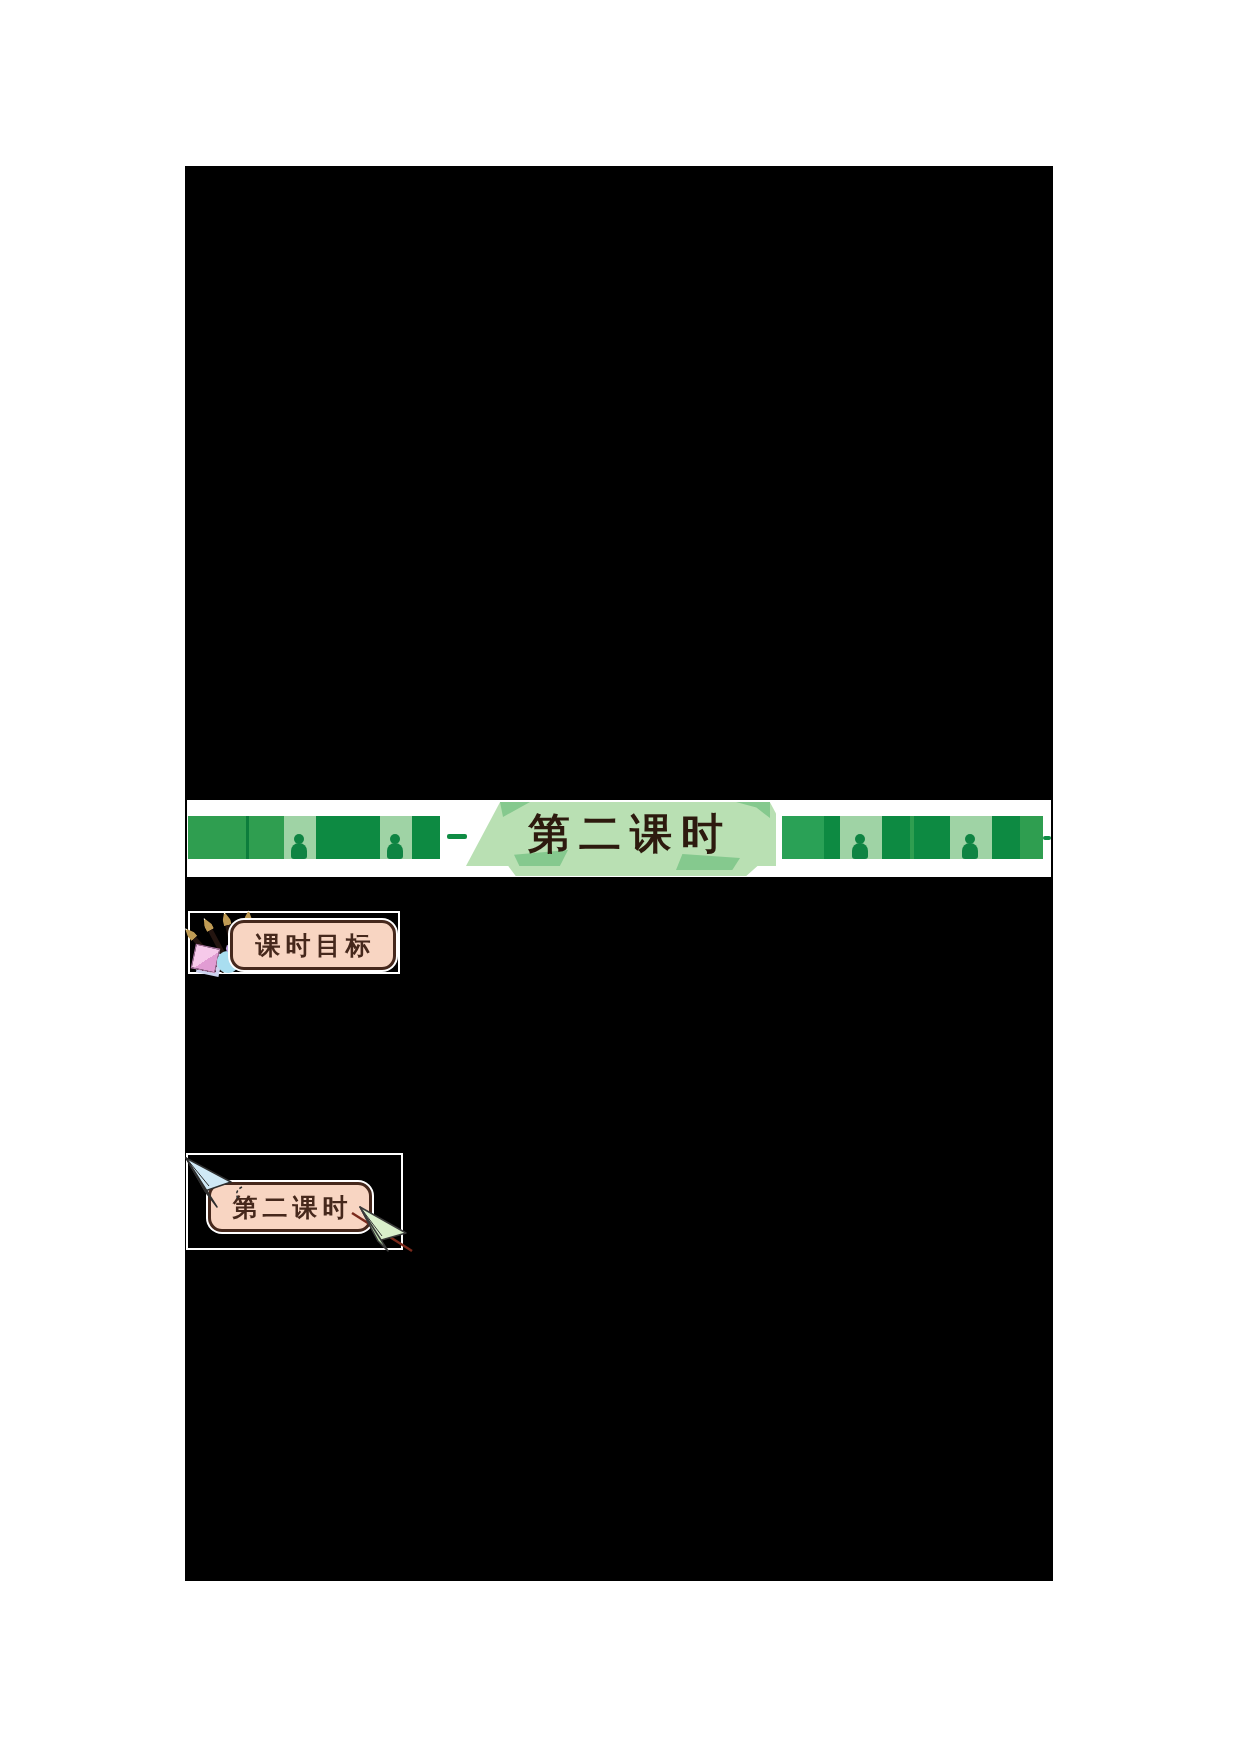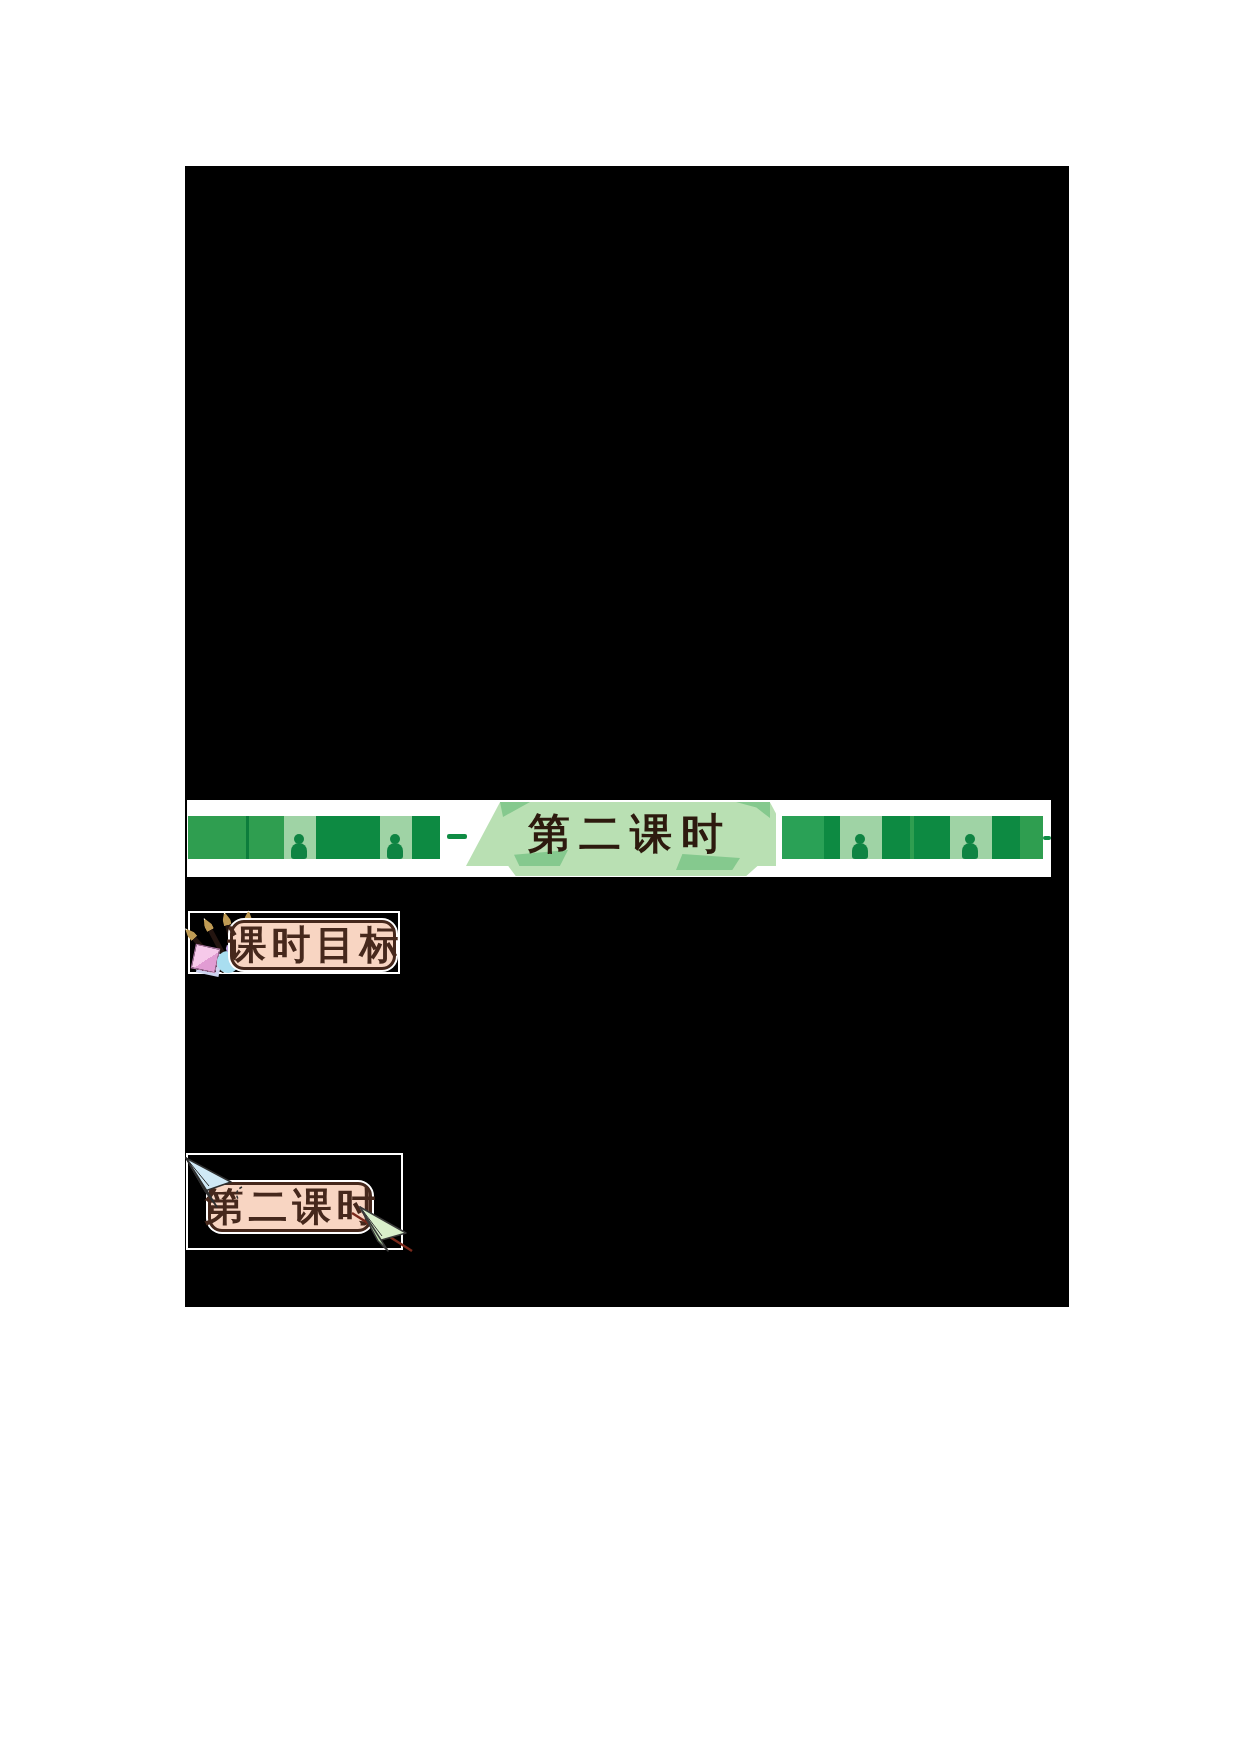--- a/index.html
+++ b/index.html
@@ -1,18 +1,18 @@
 <!DOCTYPE html>
 <html><head>
 <meta charset="utf-8">
 <style>
   html,body{margin:0;padding:0;}
   body{width:1240px;height:1754px;background:#ffffff;font-family:"DejaVu Sans",sans-serif;}
   .page{position:relative;width:1240px;height:1754px;background:#ffffff;overflow:hidden;}
-  .redacted{position:absolute;left:185px;top:166px;width:868px;height:1141px;background:#000000;padding-left:16px;}
+  .redacted{position:absolute;left:185px;top:166px;width:868px;height:1415px;background:#000000;}
 
   
   .band{position:absolute;left:2px;top:634px;width:864px;height:77px;background:#ffffff;}
   .strip{position:absolute;top:16px;height:43px;background:#17944b;overflow:hidden;}
   .strip-left{left:1px;width:252px;}
   .strip-right{left:595px;width:261px;background:#0d8a42;}
   .seg{position:absolute;top:0;bottom:0;}
   .sl-a{left:0;width:96px;background:#2f9e50;}
   .sl-div{left:58px;width:3px;background:#0c7d3c;}
   .sl-p1{left:96px;width:32px;background:#9fd3a5;}
@@ -45,21 +45,21 @@
   .fold-br{left:210px;top:52px;width:64px;height:16px;clip-path:polygon(10% 0,100% 25%,88% 100%,0 100%);}
   .panel-title{position:absolute;left:0;top:0;width:310px;height:64px;display:flex;align-items:center;justify-content:center;
     padding-left:18px;box-sizing:border-box;color:#2d1a0e;font-size:42px;font-weight:bold;letter-spacing:9px;white-space:nowrap;}
 
   
   .badge{position:absolute;background:#000000;border:2px solid #ffffff;box-sizing:border-box;}
   .badge1{left:3px;top:745px;width:212px;height:63px;}
   .badge2{left:1px;top:987px;width:217px;height:97px;}
   .pill{position:absolute;background:#f8d5c2;border:3px solid #46281c;border-radius:14px;
     box-shadow:0 0 0 2px #ffffff;display:flex;align-items:center;justify-content:center;}
-  .pill span{color:#46281c;font-size:39px;font-weight:bold;letter-spacing:5px;white-space:nowrap;padding-left:5px;}
+  .pill span{color:#46281c;font-size:25px;font-weight:bold;letter-spacing:5px;white-space:nowrap;padding-left:5px;}
   .pill-1{left:40px;top:7px;width:160px;height:44px;}
   .pill-2{left:20px;top:27px;width:158px;height:44px;}
 
   
   .brushes{position:absolute;left:2px;top:0;width:74px;height:59px;}
   .brush{position:absolute;width:5px;height:46px;background:#241510;border-radius:2px;transform-origin:50% 100%;}
   .brush::before{content:'';position:absolute;top:-13px;left:-1.5px;width:8px;height:14px;
     background:linear-gradient(#fdf6e3 0 2px,#bf9b54 2px);clip-path:polygon(50% 0,100% 65%,100% 100%,0 100%,0 65%);}
   .b1{left:30px;top:13px;transform:rotate(-42deg);}
   .b2{left:37px;top:11px;transform:rotate(-28deg);}

